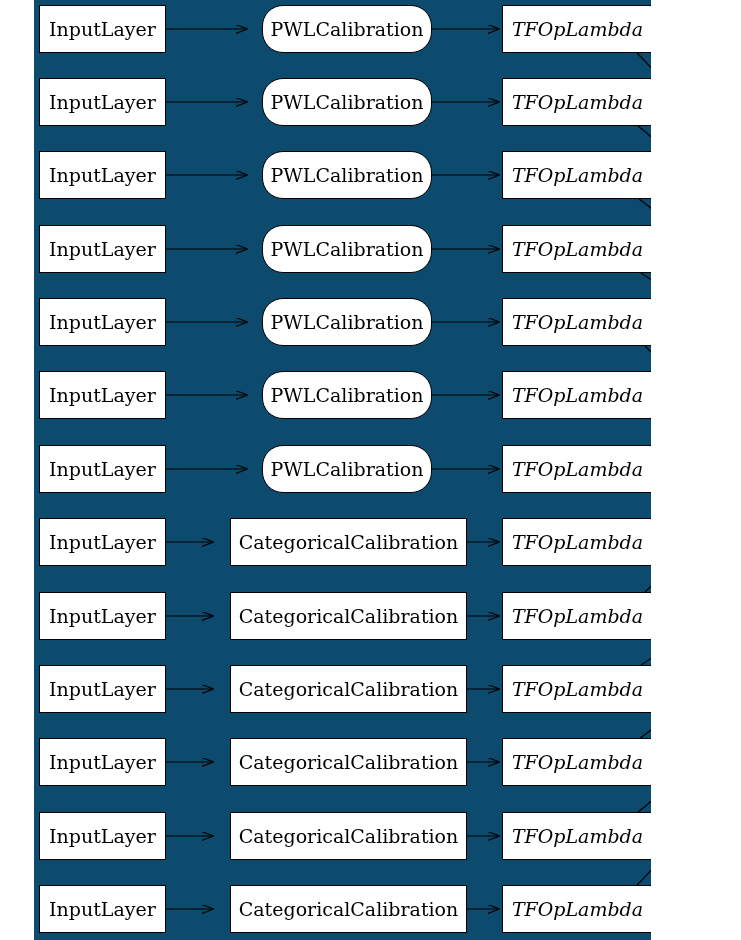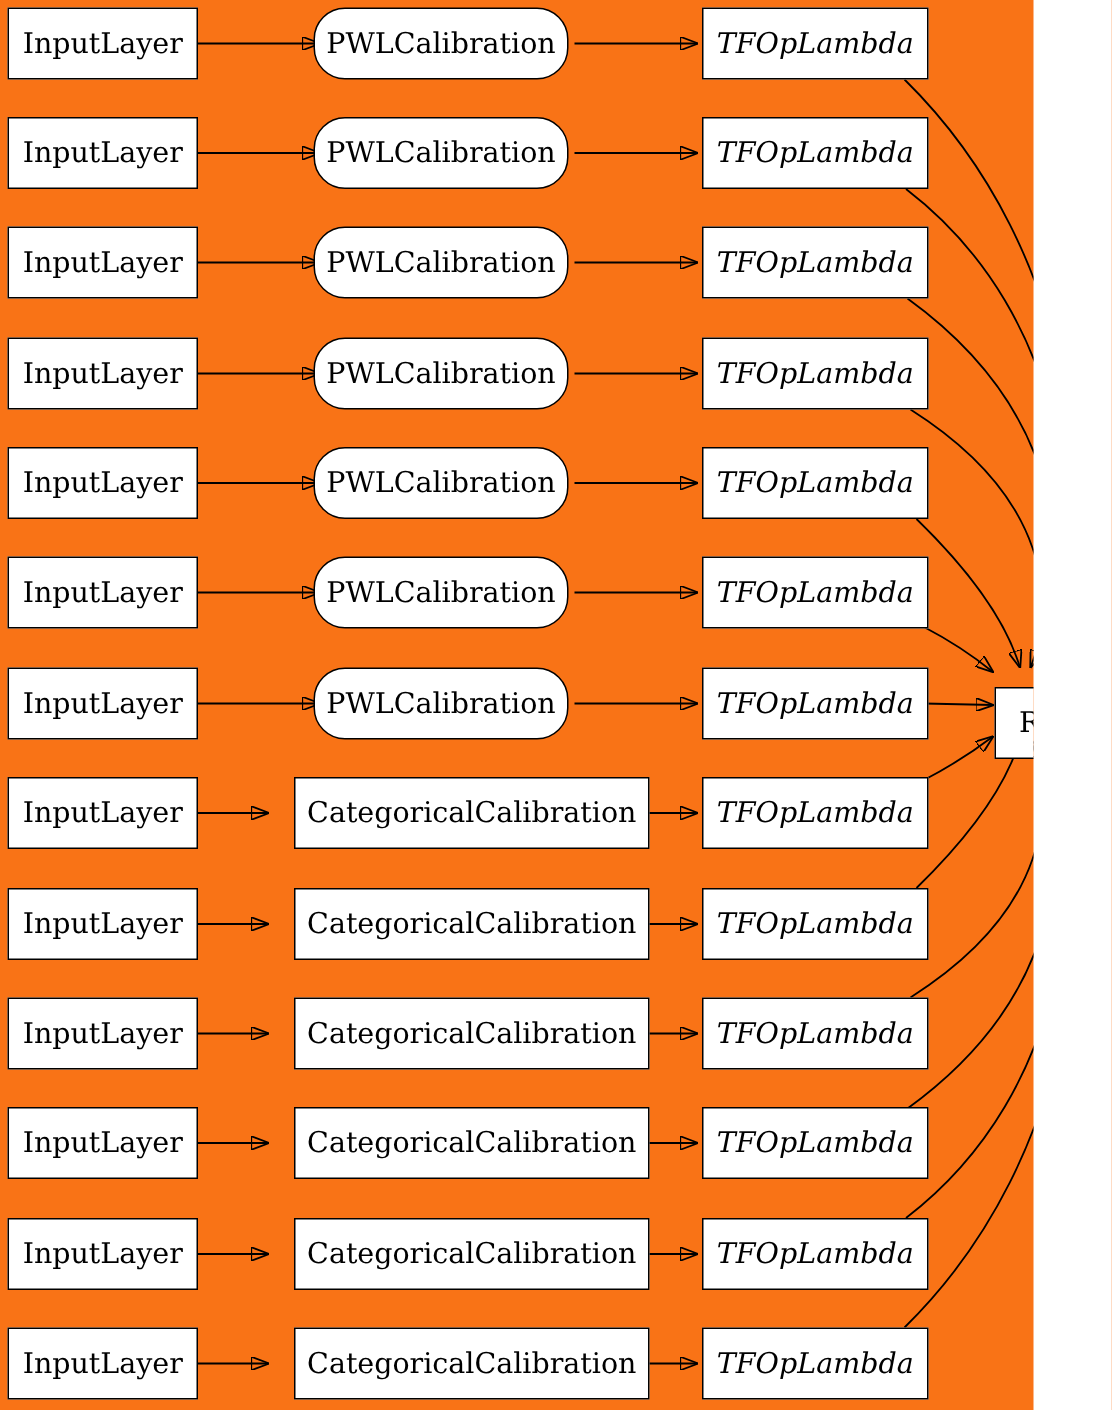--- a/index.html
+++ b/index.html
@@ -1,27 +1,27 @@
 <!DOCTYPE html>
 <html><head>
 <meta charset="utf-8">
 <style>
   html,body{margin:0;padding:0;background:#ffffff;}
-  .canvas{position:relative;width:689px;height:940px;background:#f97316;overflow:hidden;}
+  .canvas{position:relative;width:617px;height:940px;background:#0c4a6e;overflow:hidden;margin-left:34px;}
   .edges{position:absolute;left:0;top:0;width:741px;height:940px;}
   .edges path{fill:none;stroke:#000000;stroke-width:1.2;}
   .node{
     position:absolute;height:48px;box-sizing:border-box;
     border:1px solid #000000;background:#ffffff;color:#000000;
     display:flex;align-items:center;justify-content:center;
     font-family:"DejaVu Serif", "Liberation Serif", serif;
     font-size:19px;line-height:1;white-space:nowrap;
   }
   .col-input{left:5px;width:127px;}
-  .col-pwl{left:209px;width:170px;border-radius:21px;}
+  .col-pwl{left:228px;width:170px;border-radius:21px;}
   .col-cat{left:196px;width:237px;}
   .col-op{left:468px;width:151px;font-style:italic;}
   .node-rtl{left:663px;top:458px;width:72px;height:48px;}
 </style>
 </head>
 <body>
 
 <div class="canvas">
 
   <svg class="edges" viewBox="0 0 741 940" xmlns="http://www.w3.org/2000/svg">

